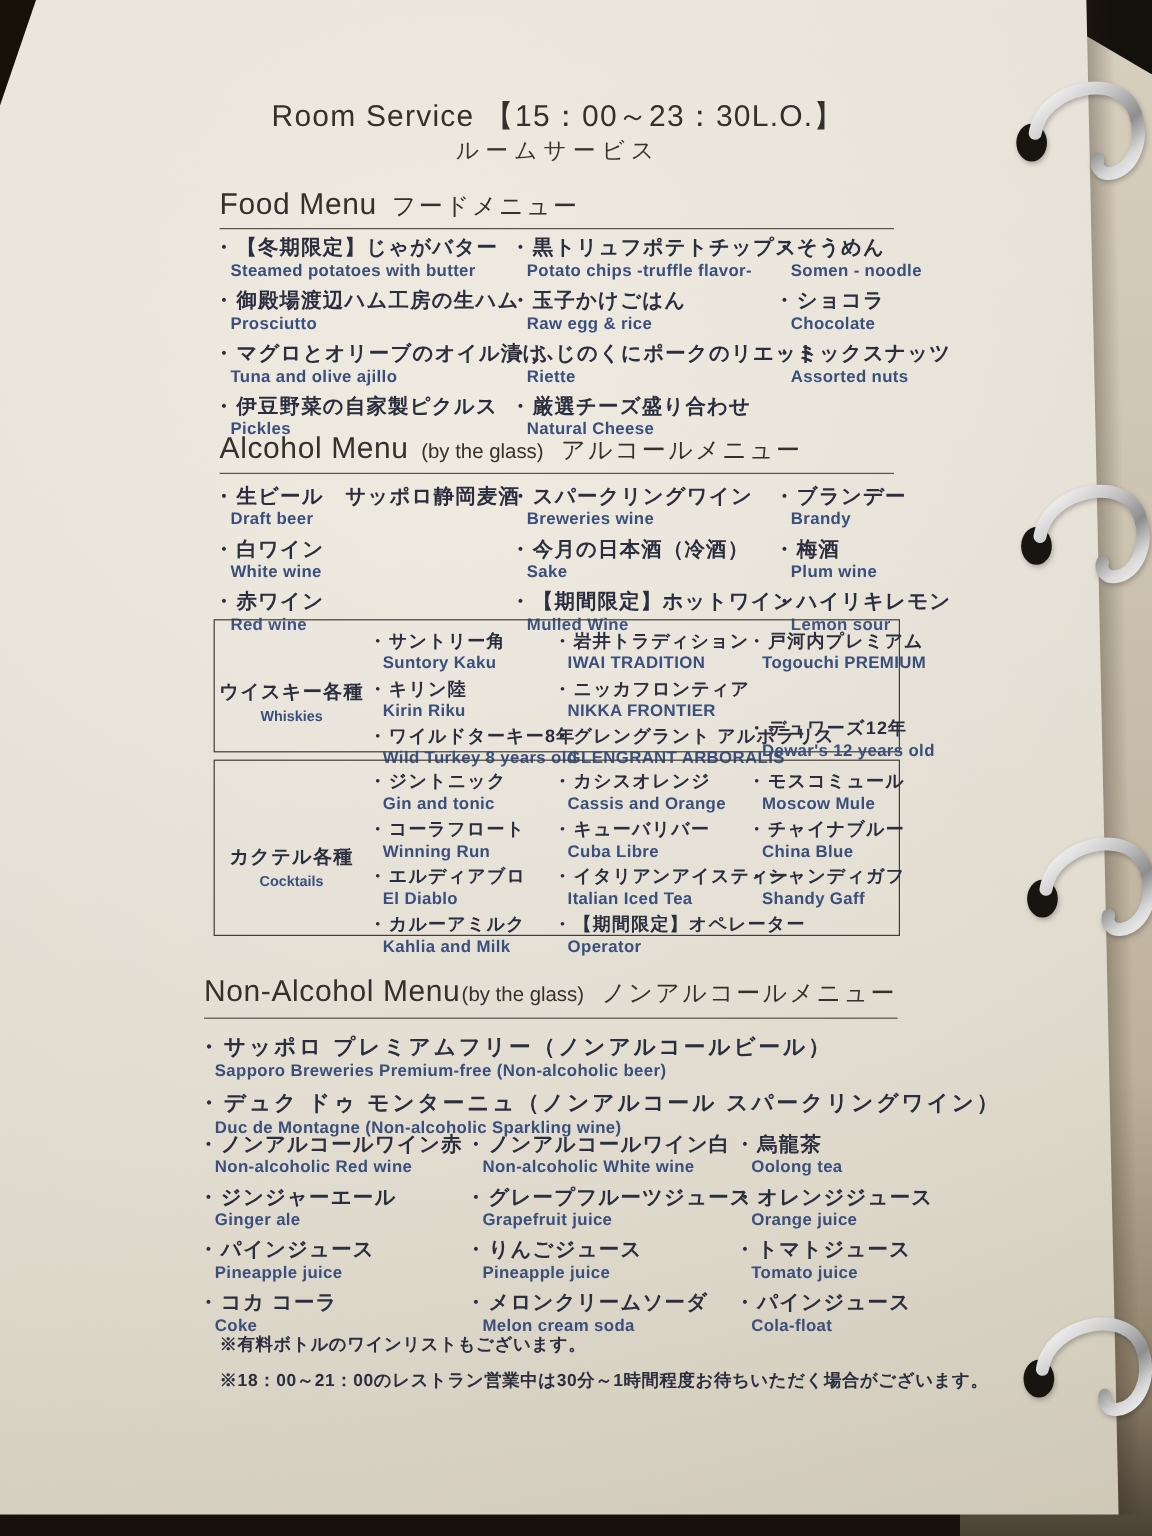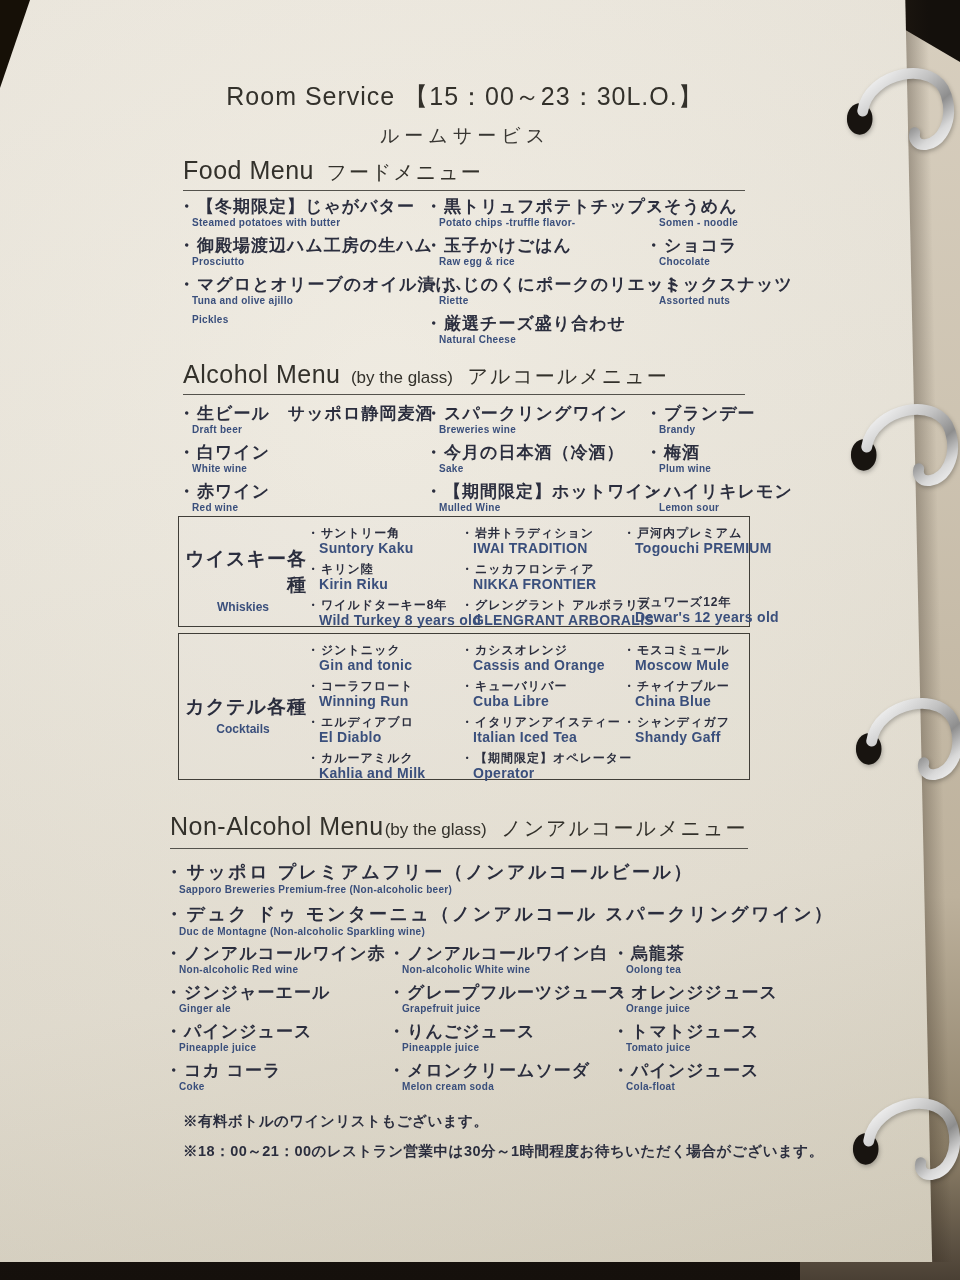--- a/index.html
+++ b/index.html
@@ -21,43 +21,43 @@
                   clip-path:polygon(0 0,100% 0,0 100%);}
   .edge-shadow{position:absolute;top:0;left:902px;width:26px;height:1262px;
                background:linear-gradient(90deg,rgba(40,30,20,.35),rgba(40,30,20,0));
                transform:skewX(1.1deg);transform-origin:top left;}
   
   .ring{position:absolute;width:118px;height:128px;filter:drop-shadow(1px 2px 2px rgba(0,0,0,.25));}
   
   .content{position:absolute;top:0;left:0;width:930px;color:#2b2e3e;z-index:3;}
   .title-block{position:absolute;top:80px;left:0;width:930px;text-align:center;}
   .title{font-size:25px;color:#33312b;letter-spacing:1px;}
-  .subtitle{font-size:19px;letter-spacing:5px;margin-top:10px;color:#383632;}
+  .subtitle{font-size:19px;letter-spacing:5px;color:#383632;}
   .sec-head{position:absolute;left:183px;color:#33312b;white-space:nowrap;}
   .sec-head .en{font-size:25px;letter-spacing:.5px;}
   .sec-head .sub{font-size:17px;margin:0 2px 0 6px;}
   .sec-head .jp{font-size:20px;letter-spacing:2px;margin-left:8px;text-align:right;}
   .rule{position:absolute;left:183px;width:562px;height:0;border-top:1.6px solid #54524c;}
   .cols{position:absolute;display:grid;}
   .cols-main{left:178px;width:600px;grid-template-columns:247px 220px 1fr;}
   .cols-na{left:165px;width:640px;grid-template-columns:223px 224px 1fr;}
   .mi{margin-bottom:6px;}
   .mi-jp{font-size:17px;font-weight:bold;color:#2b2e3e;letter-spacing:1px;line-height:1.2;white-space:nowrap;}
   .mi-jp::before{content:"・";margin-right:1px;}
-  .mi-en{font-size:10px;font-weight:bold;color:#3a4f7c;margin-left:14px;letter-spacing:.3px;line-height:1.25;white-space:nowrap;}
+  .mi-en{font-size:14px;font-weight:bold;color:#3a4f7c;margin-left:14px;letter-spacing:.3px;line-height:1.25;white-space:nowrap;}
   .mi-spacer{height:33px;}
   
   .box{position:absolute;left:178px;width:572px;border:1.6px solid #403e38;
        display:grid;grid-template-columns:128px 154px 162px 1fr;
        padding:9px 4px 3px 0;box-sizing:border-box;background:rgba(255,255,255,.03);}
   .box-label{align-self:center;text-align:center;}
-  .box-label .jp{font-size:19px;font-weight:bold;letter-spacing:1px;color:#2b2e3e;text-align:right;}
+  .box-label .jp{font-size:16px;font-weight:bold;letter-spacing:1px;color:#2b2e3e;}
   .box-label .en{font-size:12px;font-weight:bold;color:#3a4f7c;margin-top:2px;}
   .box .mi{margin-bottom:4px;}
-  .box .mi-jp{font-size:12px;}
+  .box .mi-jp{font-size:15px;}
   .box .mi-en{font-size:14px;margin-left:12px;}
   .wide .mi-jp{font-size:18px;letter-spacing:2.5px;}
   .wide .mi{margin-bottom:8px;}
   .notes{position:absolute;left:183px;top:1106px;}
   .note{font-size:14.5px;font-weight:bold;color:#2b2e3e;line-height:2.1;letter-spacing:.5px;}
 </style>
 </head>
 <body>
 
 <svg width="0" height="0" style="position:absolute">
@@ -117,20 +117,21 @@
           </div>
           <div class="mi">
             <div class="mi-jp">御殿場渡辺ハム工房の生ハム</div>
             <div class="mi-en">Prosciutto</div>
           </div>
           <div class="mi">
             <div class="mi-jp">マグロとオリーブのオイル漬け</div>
             <div class="mi-en">Tuna and olive ajillo</div>
           </div>
           <div class="mi">
+            <div class="mi-jp">伊豆野菜の自家製ピクルス</div>
             <div class="mi-en">Pickles</div>
           </div>
         </div>
       <div>
           <div class="mi">
             <div class="mi-jp">黒トリュフポテトチップス</div>
             <div class="mi-en">Potato chips -truffle flavor-</div>
           </div>
           <div class="mi">
             <div class="mi-jp">玉子かけごはん</div>

